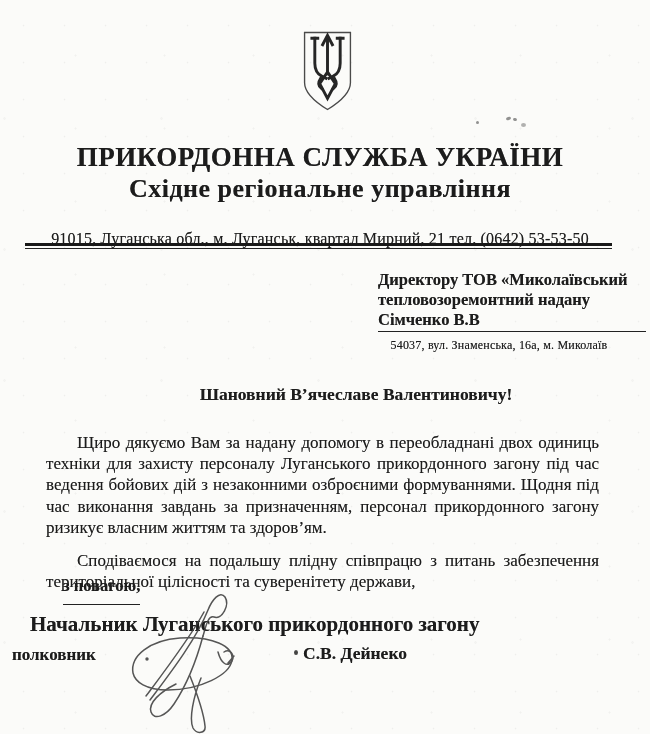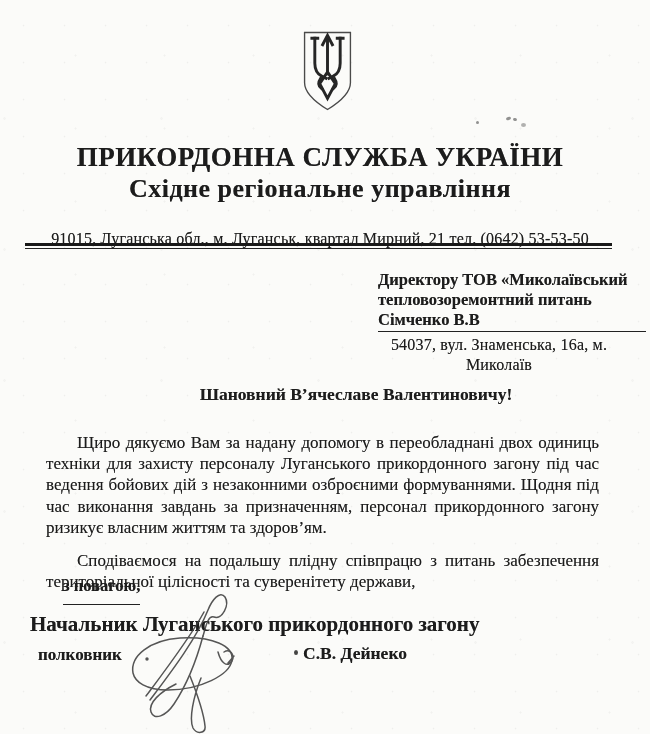--- a/index.html
+++ b/index.html
@@ -28,35 +28,35 @@
   .lh4{top:203px;font-size:27px;}
   .lh-addr{top:230px;left:0;width:640px;text-align:center;font-size:16px;font-weight:normal;
     letter-spacing:.2px;text-shadow:0 0 .4px rgba(20,20,20,.5);}
   .rule{top:243px;left:25px;width:587px;height:2px;
     border-top:3px solid #191919;border-bottom:1.5px solid #222;}
   .emblem{left:299px;top:31px;}
   
   .recipient{left:342px;top:270px;width:268px;font-weight:bold;font-size:16.5px;line-height:20px;
     text-shadow:0 0 .5px rgba(20,20,20,.5);margin-left:36px;}
   .rcpt-name{border-bottom:1.5px solid #222;padding-bottom:1px;}
-  .rcpt-addr{font-weight:normal;font-size:16px;text-align:center;padding-top:3px;
+  .rcpt-addr{font-weight:normal;font-size:12px;text-align:center;padding-top:3px;
     margin-right:26px;letter-spacing:.2px;}
   
   .salutation{top:384px;left:0;width:642px;text-align:center;font-weight:bold;font-size:17.5px;
     text-shadow:0 0 .5px rgba(20,20,20,.5);padding-left:35px;}
   .body-text{top:420px;left:34px;width:577px;font-size:17px;line-height:21.2px;
     text-align:justify;text-shadow:0 0 .4px rgba(25,25,25,.45);}
   .body-text p{margin:12px;text-indent:31px;}
   
   .closing{top:576px;left:63px;font-weight:bold;font-size:16.5px;
     border-bottom:1.3px solid #222;padding-bottom:8px;
     text-shadow:0 0 .5px rgba(20,20,20,.5);}
   .sig-title{top:612px;left:30px;font-weight:bold;font-size:21px;
     text-shadow:0 0 .5px rgba(20,20,20,.5);}
-  .sig-rank{top:645px;left:38px;font-weight:bold;font-size:17px;
+  .sig-rank{top:645px;left:12px;font-weight:bold;font-size:17px;
     text-shadow:0 0 .5px rgba(20,20,20,.5);}
   .sig-name{top:643px;left:303px;font-weight:bold;font-size:17.5px;
     text-shadow:0 0 .5px rgba(20,20,20,.5);}
   .scribble{left:100px;top:578px;pointer-events:none;}
   
   .mark{background:rgba(40,40,40,.5);border-radius:50%;}
   .mark1{left:476px;top:121px;width:3px;height:3px;}
   .mark2{left:506px;top:117px;width:5px;height:3px;transform:rotate(-20deg);}
   .mark3{left:513px;top:118px;width:4px;height:3px;transform:rotate(15deg);}
   .mark4{left:521px;top:123px;width:5px;height:4px;opacity:.7;}
@@ -85,21 +85,21 @@
   <div class="abs lh-addr">91015, Луганська обл., м. Луганськ, квартал Мирний, 21 тел. (0642) 53-53-50</div>
   <div class="abs rule"></div>
 
   <span class="abs mark mark1"></span>
   <span class="abs mark mark2"></span>
   <span class="abs mark mark3"></span>
   <span class="abs mark mark4"></span>
 
   <div class="abs recipient">
     <div>Директору ТОВ «Миколаївський</div>
-    <div>тепловозоремонтний питань</div>
+    <div>тепловозоремонтний надану</div>
     <div class="rcpt-name">Сімченко В.В</div>
     <div class="rcpt-addr">54037, вул. Знаменська, 16а, м. Миколаїв</div>
   </div>
 
   <div class="abs salutation">Шановний В’ячеславе Валентиновичу!</div>
 
   <div class="abs body-text">
     <p>Щиро дякуємо Вам за надану допомогу в переобладнані двох одиниць техніки для захисту персоналу Луганського прикордонного загону під час ведення бойових дій з незаконними озброєними формуваннями. Щодня під час виконання завдань за призначенням, персонал прикордонного загону ризикує власним життям та здоров’ям.</p>
     <p>Сподіваємося на подальшу плідну співпрацю з питань забезпечення територіальної цілісності та суверенітету держави,</p>
   </div>

